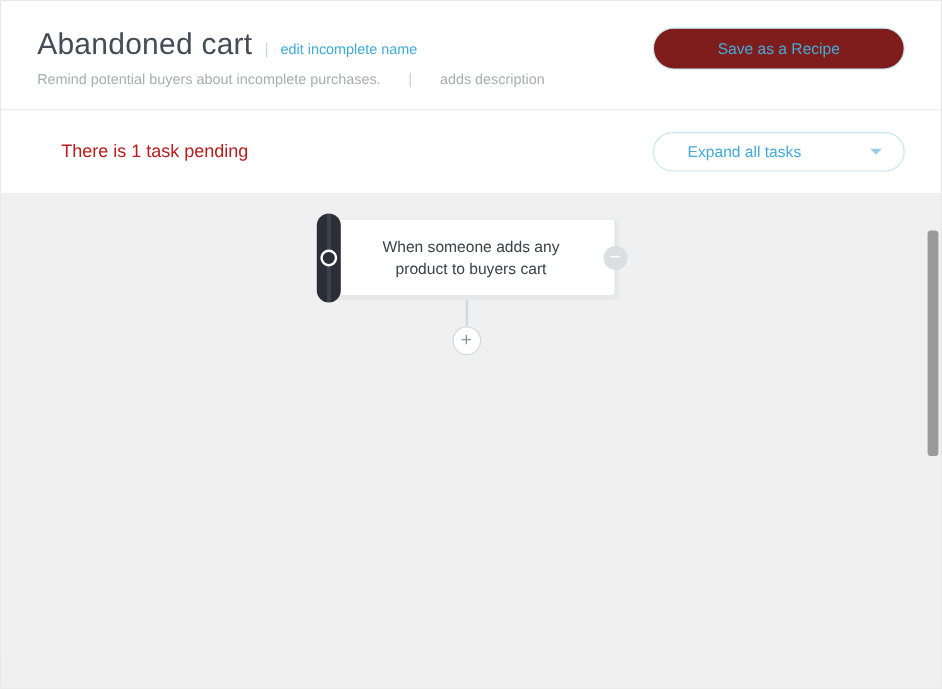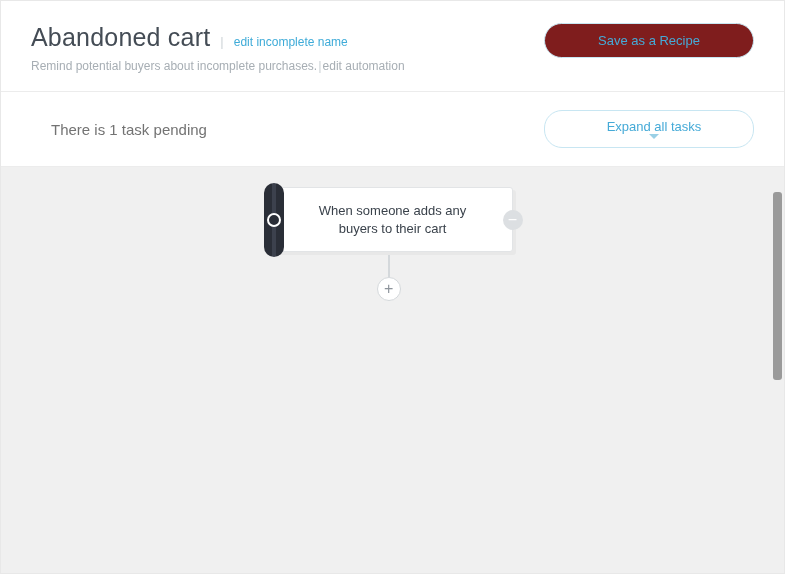--- a/index.html
+++ b/index.html
@@ -25,21 +25,21 @@
   .vsep { color: #cfd4d8; font-size: 13px; }
   .link-text {
     color: #3eabd8;
     font-size: 12px;
     cursor: pointer;
     text-decoration: none;
   }
   .subtitle-row {
     display: flex;
     align-items: center;
-    gap: 1px;
+    gap: 23px;
     margin-top: 6px;
   }
   .subtitle {
     color: #a7aeb4;
     font-size: 12px;
   }
   .edit-desc {
     color: #a7aeb4;
     font-size: 12px;
     cursor: pointer;
@@ -68,37 +68,36 @@
     background: #b9bec2;
     color: #ffffff;
     font-size: 10px;
     letter-spacing: 0.5px;
     border-radius: 14px;
     padding: 6px 14px;
     font-weight: 500;
   }
   .pending-text {
     margin-left: 20px;
-    color: #737373;
+    color: #b91c1c;
     font-size: 15px;
     flex: 1;
   }
   .expand-btn {
     border: 1px solid #c8e6f2;
     color: #45aad7;
     background: #fff;
     border-radius: 18px;
     padding: 8px 18px 8px 28px;
     font-size: 13px;
     cursor: pointer;
     display: flex;
     align-items: center;
     min-width: 210px;
     justify-content: space-between;
-    flex-direction: column;
   }
   .expand-btn .caret {
     width: 0; height: 0;
     border-left: 5px solid transparent;
     border-right: 5px solid transparent;
     border-top: 5px solid #9ad0e6;
   }
   
   .canvas {
     position: relative;
@@ -211,39 +210,39 @@
   <div class="header">
     <div class="header-left">
       <div class="title-row">
         <h1 class="page-title">Abandoned cart</h1>
         <span class="vsep">|</span>
         <a class="link-text">edit incomplete name</a>
       </div>
       <div class="subtitle-row">
         <span class="subtitle">Remind potential buyers about incomplete purchases.</span>
         <span class="vsep">|</span>
-        <a class="edit-desc">edit automation</a>
+        <a class="edit-desc">adds description</a>
       </div>
     </div>
     <button class="recipe-btn">Save as a Recipe</button>
   </div>
 
   <div class="status-bar">
     <span class="pending-text">There is 1 task pending</span>
     <button class="expand-btn">
       <span>Expand all tasks</span>
       <span class="caret"></span>
     </button>
   </div>
 
   <div class="canvas">
     <div class="node-wrap">
       <div class="node-card">
         <div class="trigger-marker"></div>
-        <span>When someone adds any buyers to their cart</span>
+        <span>When someone adds any product to buyers cart</span>
         <button class="remove-node">
           <span>−</span>
         </button>
       </div>
     </div>
     <div class="connector"></div>
     <button class="add-step">
       <span>+</span>
     </button>
   </div>

